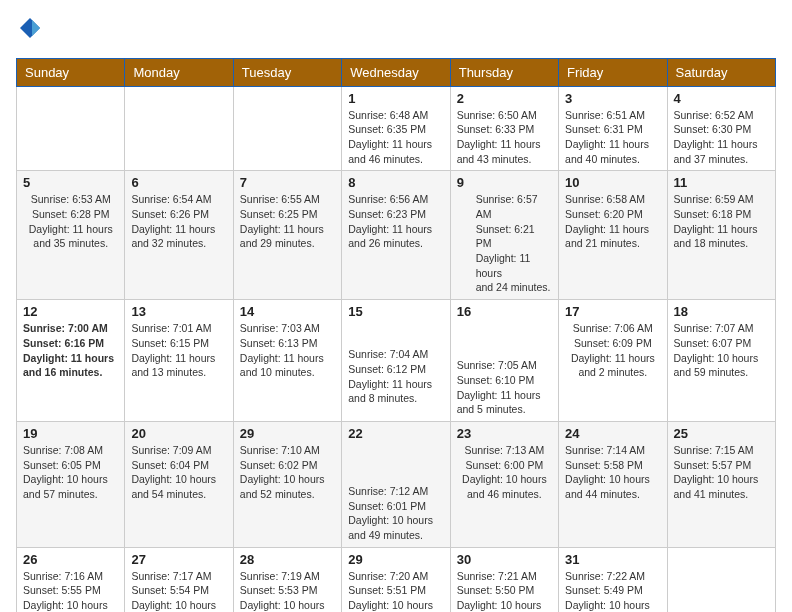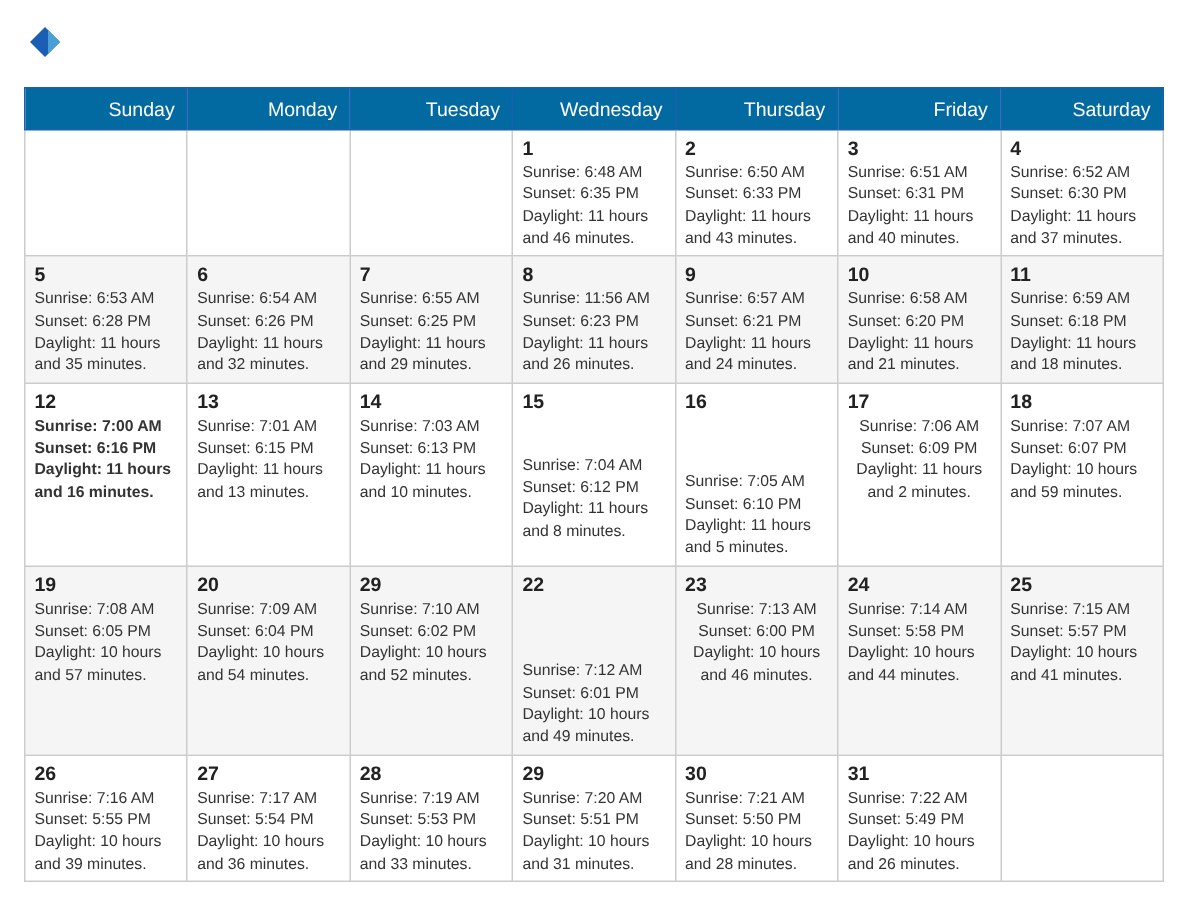--- a/index.html
+++ b/index.html
@@ -43,23 +43,23 @@
     .location {
       font-size: 15px;
       color: #444;
     }
     .calendar {
       width: 100%;
       border-collapse: collapse;
       font-size: 11px;
     }
     .calendar th {
-      background: #0369a1;
+      background: #a16207;
       color: #fff;
-      text-align: right;
+      text-align: left;
       padding: 6px 8px;
       font-size: 13px;
       font-weight: normal;
       border: 1px solid #1a5fb4;
     }
     .calendar td {
       vertical-align: top;
       border: 1px solid #ccc;
       padding: 4px 6px;
       width: 108px;
@@ -150,49 +150,49 @@
           <span class="day-num">4</span>
           <div class="day-info" style="white-space: pre-line;">Sunrise: 6:52 AM
 Sunset: 6:30 PM
 Daylight: 11 hours
 and 37 minutes.</div>
         </td>
       </tr>
       <tr>
         <td>
           <span class="day-num">5</span>
-          <div class="day-info" style="white-space: pre-line;">Sunrise: 6:53 AM
+          <div class="day-info" style="white-space: pre-line; text-align: center;">Sunrise: 6:53 AM
 Sunset: 6:28 PM
 Daylight: 11 hours
 and 35 minutes.</div>
         </td>
         <td>
           <span class="day-num">6</span>
           <div class="day-info" style="white-space: pre-line;">Sunrise: 6:54 AM
 Sunset: 6:26 PM
 Daylight: 11 hours
 and 32 minutes.</div>
         </td>
         <td>
           <span class="day-num">7</span>
           <div class="day-info" style="white-space: pre-line;">Sunrise: 6:55 AM
 Sunset: 6:25 PM
 Daylight: 11 hours
 and 29 minutes.</div>
         </td>
         <td>
           <span class="day-num">8</span>
-          <div class="day-info" style="white-space: pre-line;">Sunrise: 11:56 AM
+          <div class="day-info" style="white-space: pre-line;">Sunrise: 6:56 AM
 Sunset: 6:23 PM
 Daylight: 11 hours
 and 26 minutes.</div>
         </td>
         <td>
           <span class="day-num">9</span>
-          <div class="day-info" style="white-space: pre-line;">Sunrise: 6:57 AM
+          <div class="day-info" style="white-space: pre-line; margin-left: 19px;">Sunrise: 6:57 AM
 Sunset: 6:21 PM
 Daylight: 11 hours
 and 24 minutes.</div>
         </td>
         <td>
           <span class="day-num">10</span>
           <div class="day-info" style="white-space: pre-line;">Sunrise: 6:58 AM
 Sunset: 6:20 PM
 Daylight: 11 hours
 and 21 minutes.</div>

